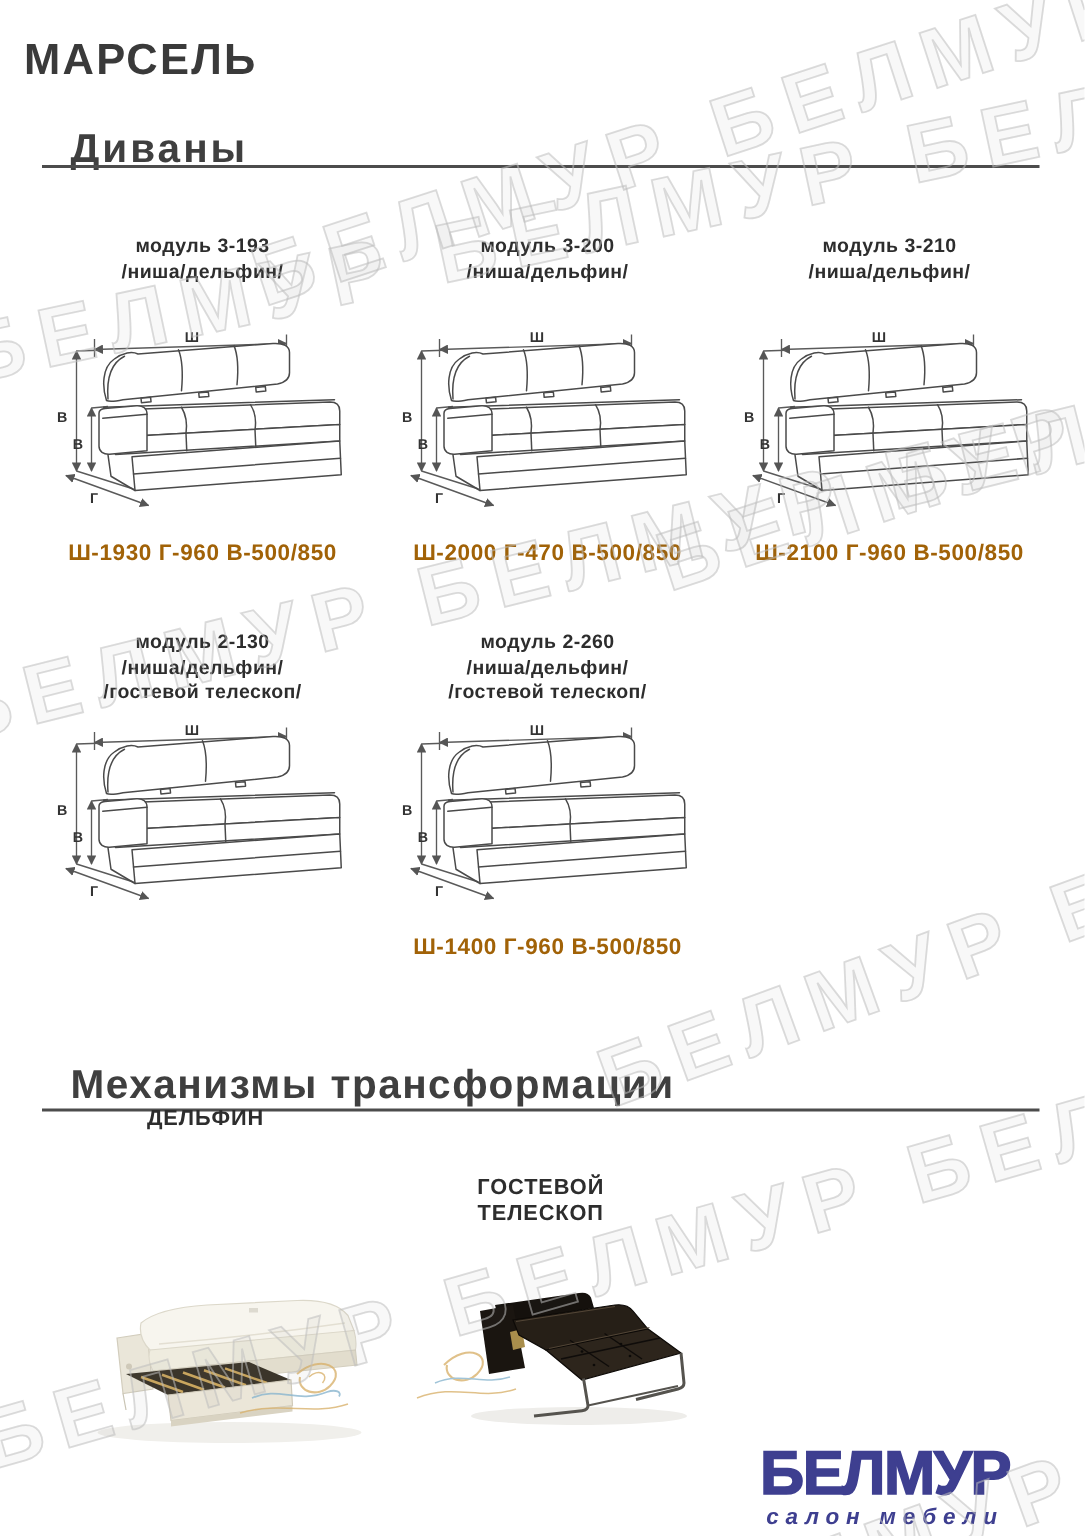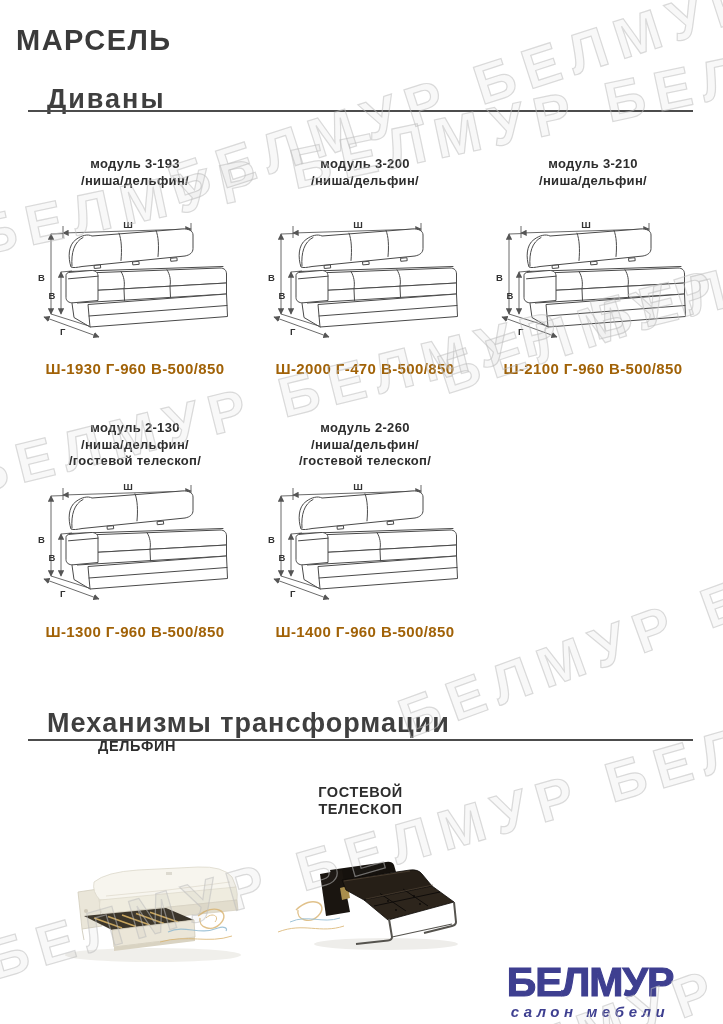--- a/index.html
+++ b/index.html
@@ -172,21 +172,20 @@
 
 <div class="card" style="left:25px;top:420px;width:220px;height:230px">
   <div class="module-label">
     <div>модуль 2-130</div>
     <div>/ниша/дельфин/</div>
     <div>/гостевой телескоп/</div>
   </div>
   <svg class="sofa-svg" style="top:62px" width="200" height="122">
       <use href="#sofa2"></use>
     </svg>
-  <div class="dims" style="top:203px">Ш-1300 Г-960 В-500/850</div>
 </div>
 <div class="card" style="left:253px;top:420px;width:224px;height:230px">
   <div class="module-label">
     <div>модуль 2-260</div>
     <div>/ниша/дельфин/</div>
     <div>/гостевой телескоп/</div>
   </div>
   <svg class="sofa-svg" style="top:62px" width="200" height="122">
       <use href="#sofa2"></use>
     </svg>

